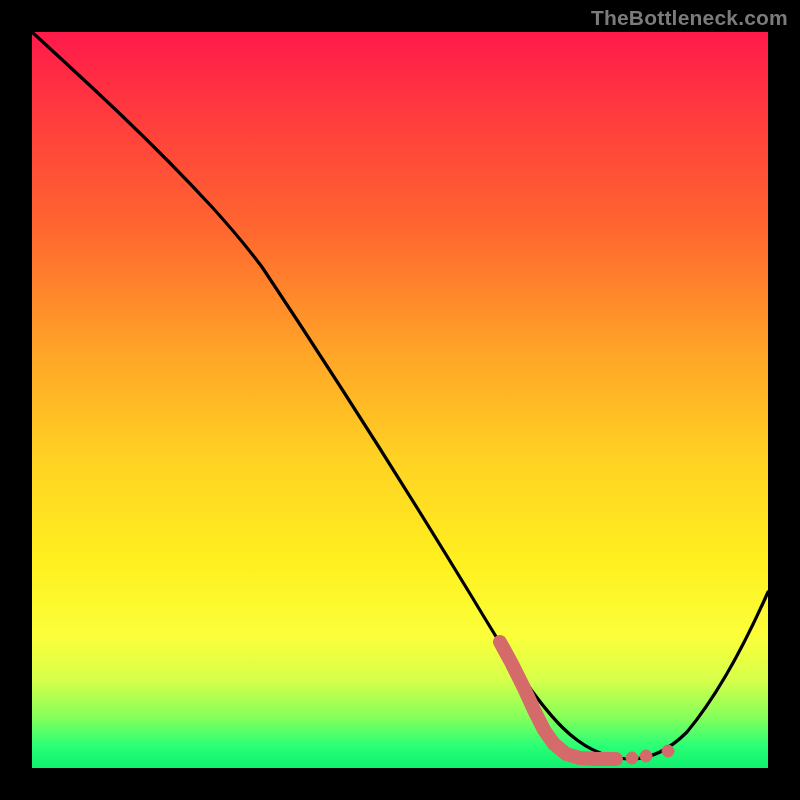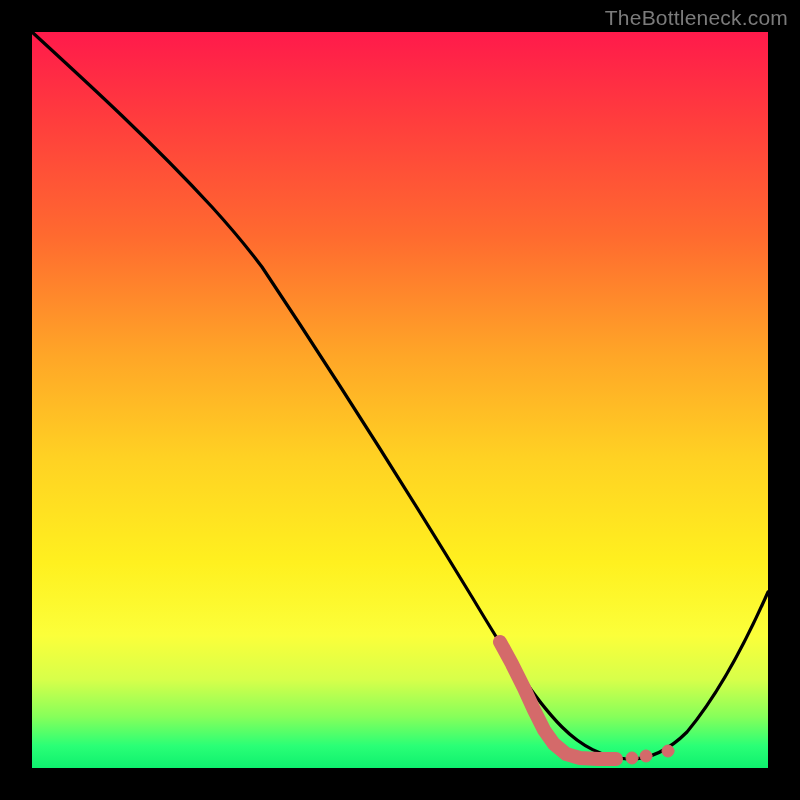--- a/index.html
+++ b/index.html
@@ -39,21 +39,21 @@
       #2aff76 97%,
       #0ef06e 100%
     );
   }
   .watermark {
     position: absolute;
     top: 6px;
     right: 12px;
     color: #7b7b7b;
     font-size: 21px;
-    font-weight: 400;
+    font-weight: 700;
     letter-spacing: 0.2px;
     user-select: none;
   }
   svg.curve {
     position: absolute;
     left: 0;
     top: 0;
     width: 736px;
     height: 736px;
     overflow: visible;

